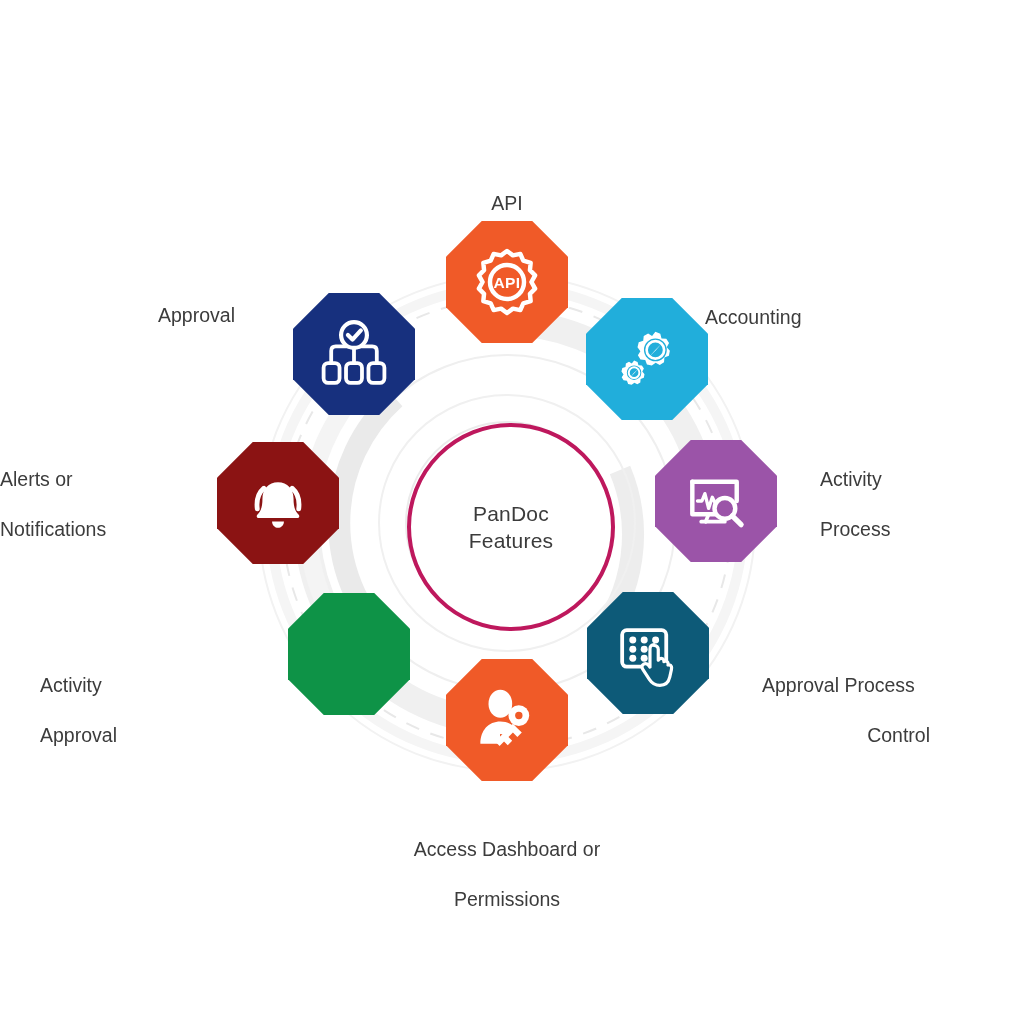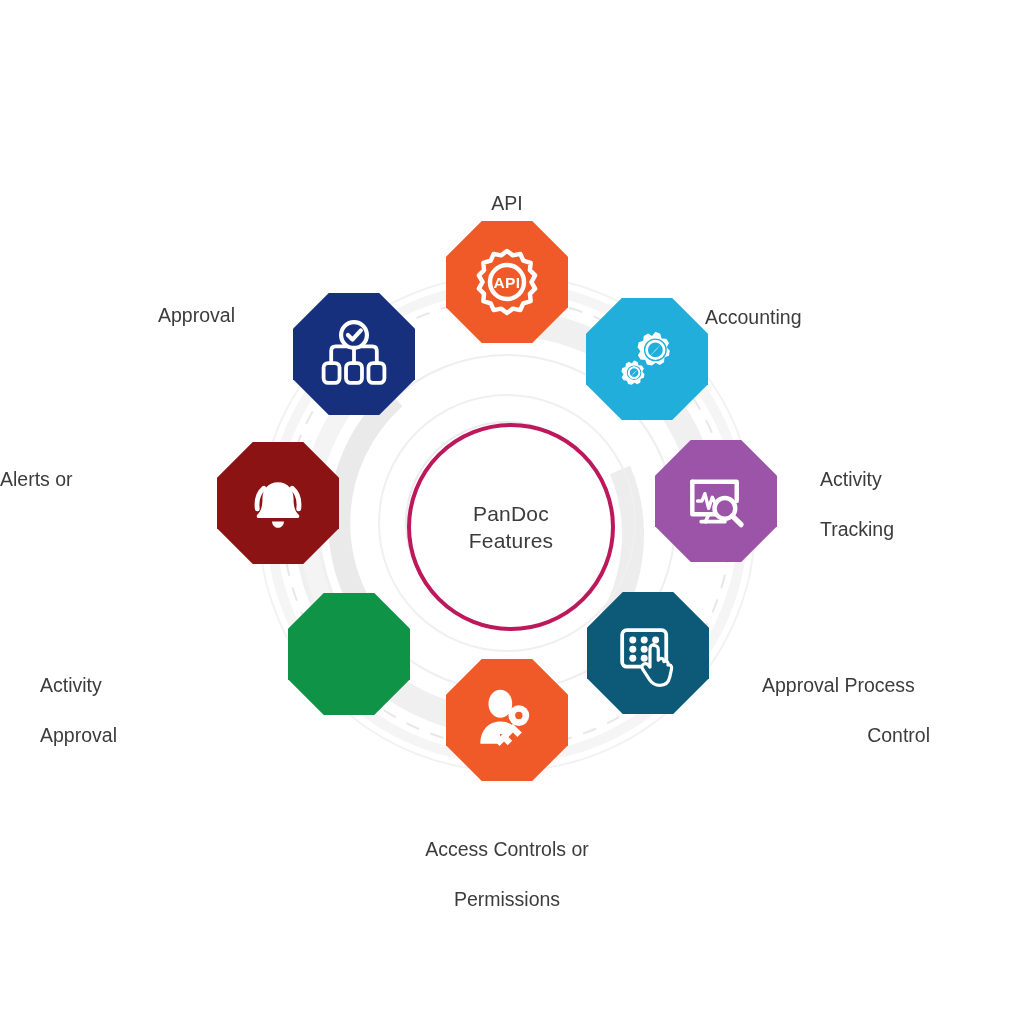--- a/index.html
+++ b/index.html
@@ -154,21 +154,21 @@
         <path d="M30 78 L62 78" stroke-width="5"></path>
         <path d="M40 68 L36 78" stroke-width="5"></path>
       </g>
 
       <circle cx="62" cy="60" r="14" fill="#9B54A8" stroke="#ffffff" stroke-width="6"></circle>
       <line x1="72" y1="70" x2="84" y2="82" stroke="#ffffff" stroke-width="7" stroke-linecap="round"></line>
     </svg>
   </div>
   <div class="label l" style="left:820px; top:442px; width:190px;">
     <div>Activity</div>
-    <div>Tracking</div>
+    <div>Process</div>
   </div>
 
   <div class="node" style="left:587px; top:592px; background:#0D5A78;">
     <svg width="76" height="76" viewBox="0 0 100 100">
 
       <rect x="16" y="20" width="58" height="48" rx="6" fill="none" stroke="#ffffff" stroke-width="5"></rect>
       <g fill="#ffffff">
         <circle cx="30" cy="33" r="4.6"></circle>
           <circle cx="45" cy="33" r="4.6"></circle>
           <circle cx="60" cy="33" r="4.6"></circle>
@@ -202,21 +202,21 @@
         <path d="M14 82 c0-18 11-30 27-30 c7 0 13 2.2 17.6 6.2 l-12 12 c-2 -0.8 -4 -1.2 -6 -1.2 l0 13 Z"></path>
 
         <circle cx="66" cy="44" r="14"></circle>
         <circle cx="66" cy="44" r="5" fill="#F05A28"></circle>
 
         <path d="M58 55 L34 79 L40 85 L46 79 L51 84 L57 78 L52 73 L58 67 L64 73 L70 67 L64 61 Z"></path>
       </g>
     </svg>
   </div>
   <div class="label c" style="left:377px; top:812px; width:260px;">
-    <div>Access Controls or</div>
+    <div>Access Dashboard or</div>
     <div>Permissions</div>
   </div>
 
   <div class="node" style="left:288px; top:593px; background:#0E9347;">
     <span></span>
   </div>
   <div class="label r" style="left:40px; top:648px; width:230px;">
     <div>Activity</div>
     <div>Approval</div>
   </div>
@@ -232,20 +232,21 @@
       </g>
 
       <g fill="none" stroke="#ffffff" stroke-width="6.5" stroke-linecap="round">
         <path d="M22 58 c-1.5-12 2-22 9-28"></path>
         <path d="M78 58 c1.5-12 -2-22 -9-28"></path>
       </g>
     </svg>
   </div>
   <div class="label r" style="left:0px; top:442px; width:182px;">
     <div>Alerts or</div>
+    <div>Notifications</div>
   </div>
 
   <div class="node" style="left:293px; top:293px; background:#17307E;">
     <svg width="76" height="76" viewBox="0 0 100 100">
       <g fill="none" stroke="#ffffff" stroke-width="5" stroke-linejoin="round" stroke-linecap="round">
 
         <path d="M50 40 L50 60"></path>
         <path d="M20 62 L20 46 Q20 40 26 40 L74 40 Q80 40 80 46 L80 62"></path>
 
         <rect x="10" y="62" width="21" height="26" rx="6"></rect>

